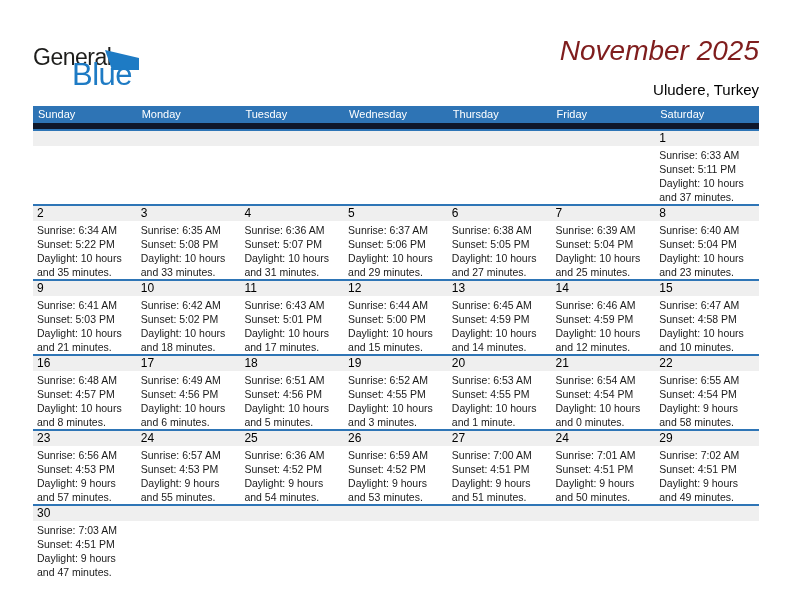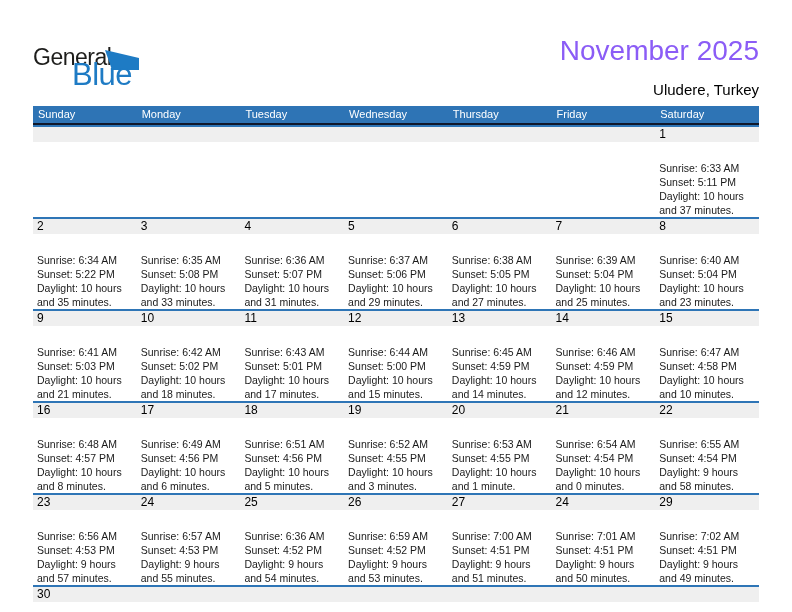--- a/index.html
+++ b/index.html
@@ -52,22 +52,23 @@
 
   
   .title-block {
     position: absolute;
     top: 36px;
     right: 33px;
     text-align: right;
   }
   .page-title {
     font-size: 28px;
-    color: #8b5cf6;
+    color: #7f1d1d;
     line-height: 30px;
+    font-style: italic;
   }
   .page-subtitle {
     font-size: 15px;
     color: #000000;
     margin-top: 15px;
   }
 
   
   table.calendar {
     position: absolute;
@@ -79,39 +80,39 @@
     table-layout: fixed;
   }
   table.calendar th {
     background: #2e74b5;
     color: #ffffff;
     font-weight: normal;
     font-size: 11px;
     line-height: 13px;
     text-align: left;
     padding: 2px 0 2px 5px;
-    border-bottom: 2px solid #0f172a;
+    border-bottom: 6px solid #0f172a;
   }
   table.calendar td {
     height: 73px;
     vertical-align: top;
     padding: 0;
     border-top: 2px solid #2e75b6;
     background: #ffffff;
   }
   .daynum {
     background: #efefef;
     font-size: 12px;
     line-height: 13px;
     color: #000000;
     padding: 1px 2px 1px 4px;
     height: 13px;
   }
   .details {
-    padding: 19px 4px 0 4px;
+    padding: 2px 4px 0 4px;
     width: 88px;
     font-size: 10.5px;
     line-height: 14px;
     color: #1a1a1a;
   }
 </style>
 </head>
 <body>
 
 <div class="page">

